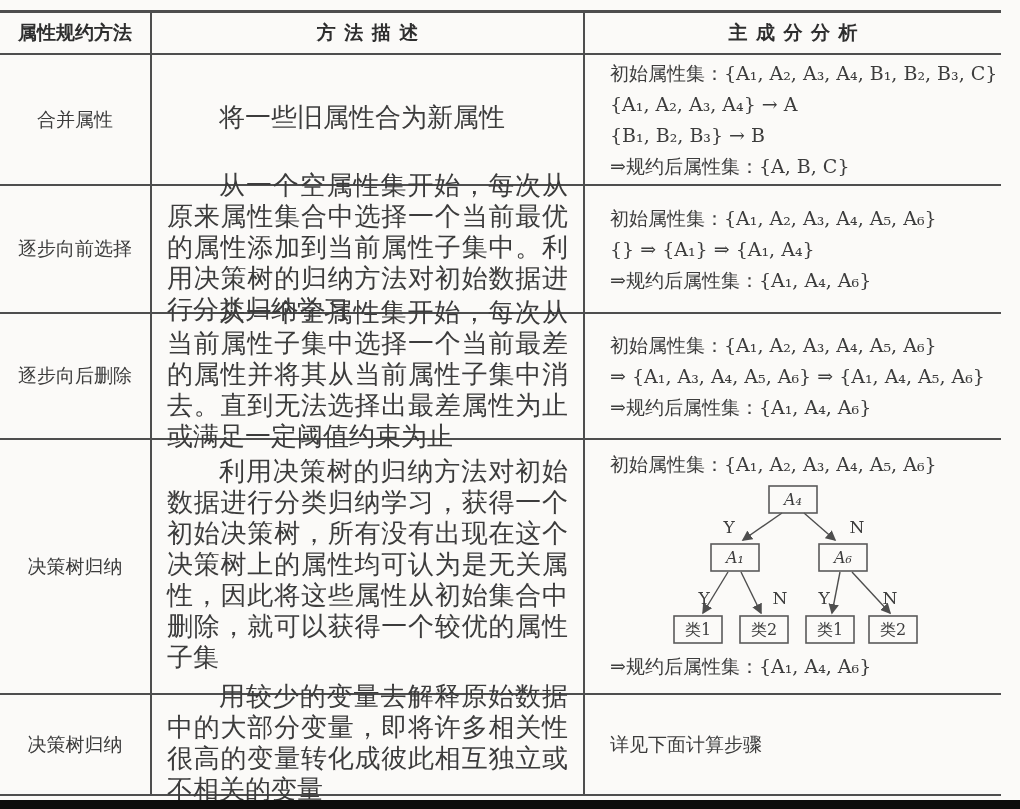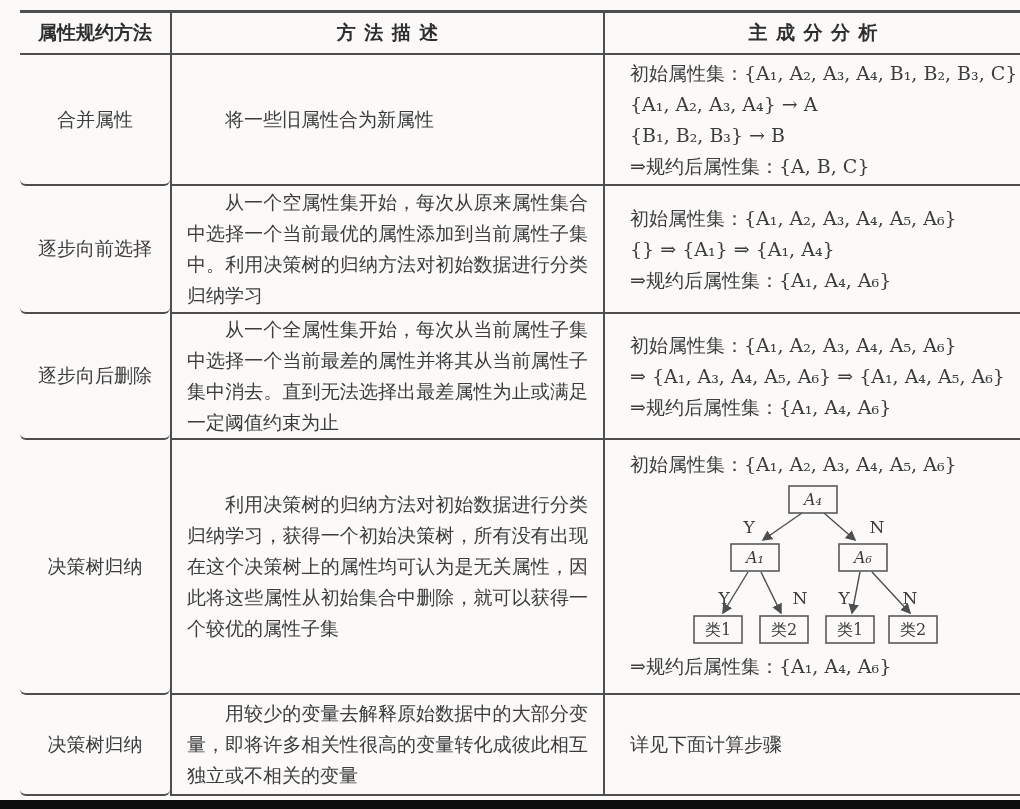--- a/index.html
+++ b/index.html
@@ -7,37 +7,36 @@
     position:relative; width:1020px; height:809px; margin:0 auto;
     background:#fbfaf8; overflow:hidden;
     font-family:"DejaVu Serif", serif; color:#3c3c3c;
   }
   .grid{
     position:absolute; top:10px; left:0; width:1001px;
     display:grid;
     grid-template-columns:150px 433px 418px;
     grid-template-rows:42px 131px 128px 126px 255px 101px;
     border-top:3px solid #4e4e4e;
-    margin-left:20px;
   }
   .cell{ box-sizing:border-box; border-bottom:2px solid #4e4e4e; }
   .c2,.c3{ border-left:2px solid #4e4e4e; }
   .hcell{
     display:flex; align-items:center; justify-content:center;
     font-weight:bold; font-size:19px; color:#2e2e2e;
   }
   .hspread{ letter-spacing:0.45em; text-indent:0.45em; }
   .method{
     display:flex; align-items:center; justify-content:center;
-    font-size:19px; text-align:center;border-radius:6px;
+    font-size:19px; text-align:center;
   }
   .desc{ display:flex; align-items:center; padding:0 15px; }
   .desc p{
-    margin:0; font-size:19px; line-height:31px;
-    text-indent:2em; text-align:justify; text-justify:inter-ideograph;
+    margin:0; font-size:26px; line-height:31px;
+    text-indent:2em; text-align:justify; text-justify:inter-ideograph;font-family:Liberation Mono, monospace;
   }
   .analysis{
     display:flex; flex-direction:column; justify-content:center;
     padding-left:25px; font-size:19px; line-height:31px;
   }
   .a-line{ white-space:nowrap; }
   .tree-cell{ justify-content:space-between; padding-top:9px; padding-bottom:11px; }
   .bar{
     position:absolute; left:0; top:800px; width:1020px; height:9px;
     background:#0c0c0c;

